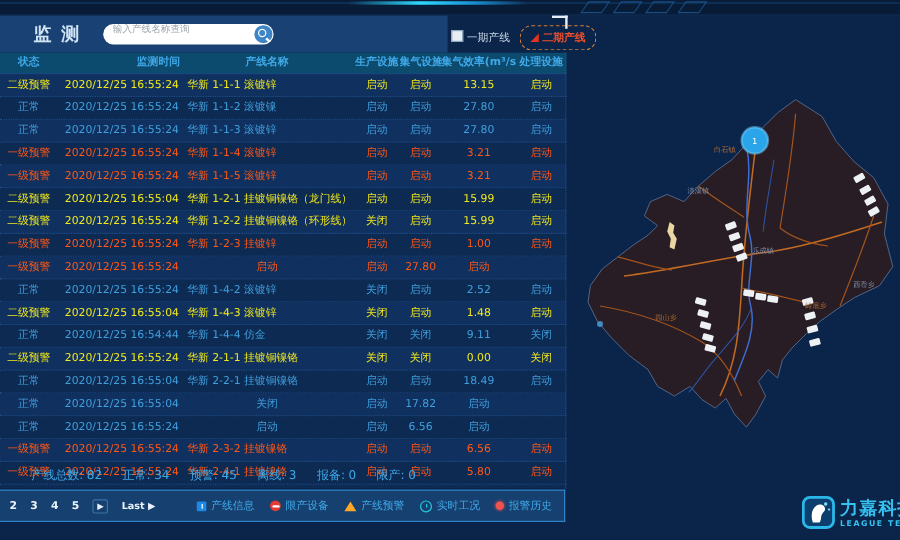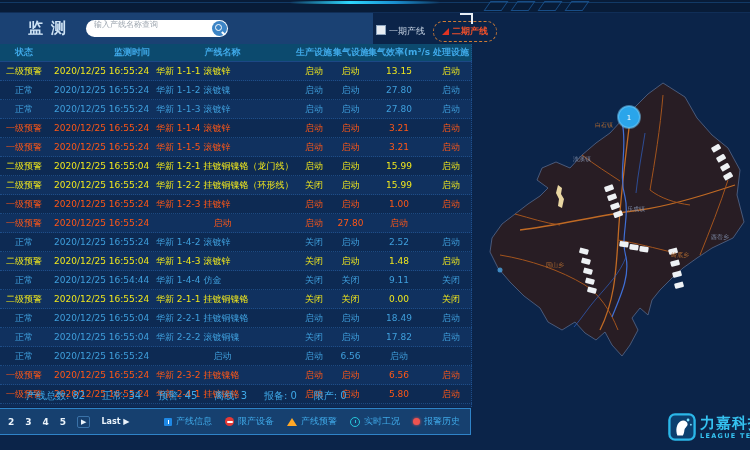--- a/index.html
+++ b/index.html
@@ -277,21 +277,20 @@
     <div class="td c1">2020/12/25 16:55:04</div>
     <div class="td c2">华新 2-2-1 挂镀铜镍铬</div>
     <div class="td c3">启动</div>
     <div class="td c4">启动</div>
     <div class="td c5">18.49</div>
     <div class="td c6">启动</div>
   </div>
         <div class="tr lv-normal">
     <div class="td c0">正常</div>
     <div class="td c1">2020/12/25 16:55:04</div>
-    <div class="td c2">华新 2-2-2 滚镀铜镍</div>
     <div class="td c3">关闭</div>
     <div class="td c4">启动</div>
     <div class="td c5">17.82</div>
     <div class="td c6">启动</div>
   </div>
         <div class="tr lv-normal">
     <div class="td c0">正常</div>
     <div class="td c1">2020/12/25 16:55:24</div>
     <div class="td c3">启动</div>
     <div class="td c4">启动</div>

